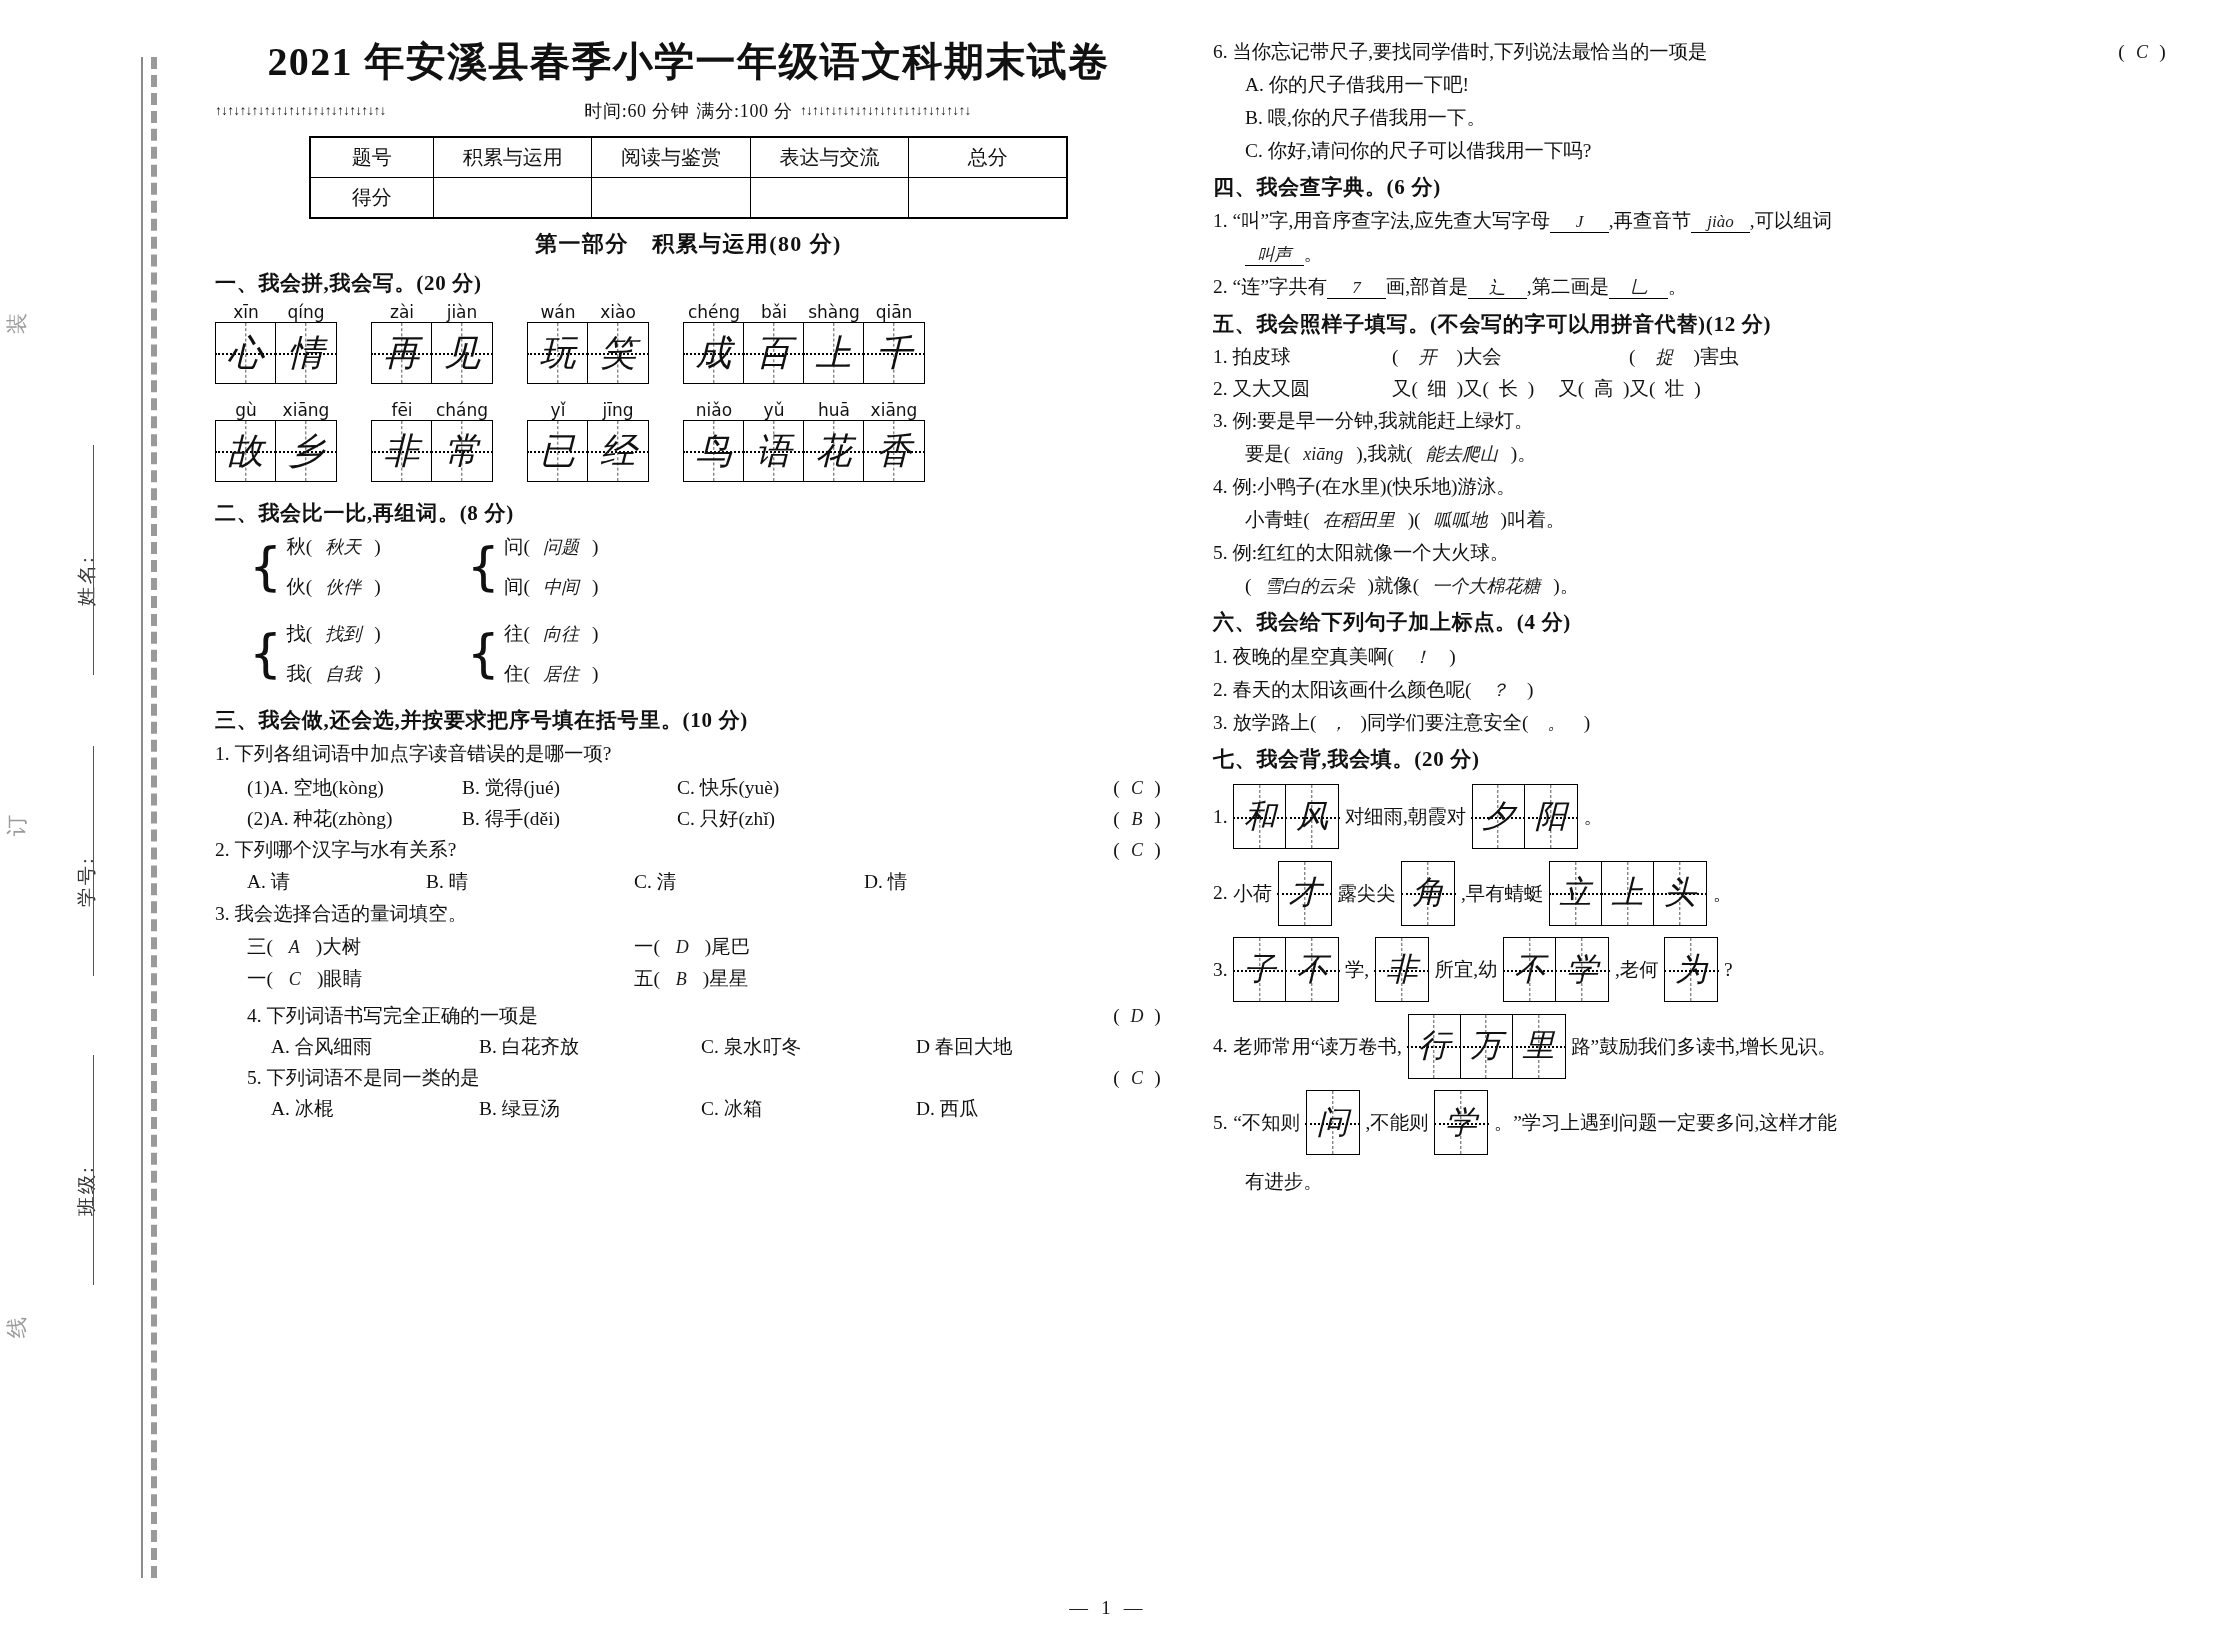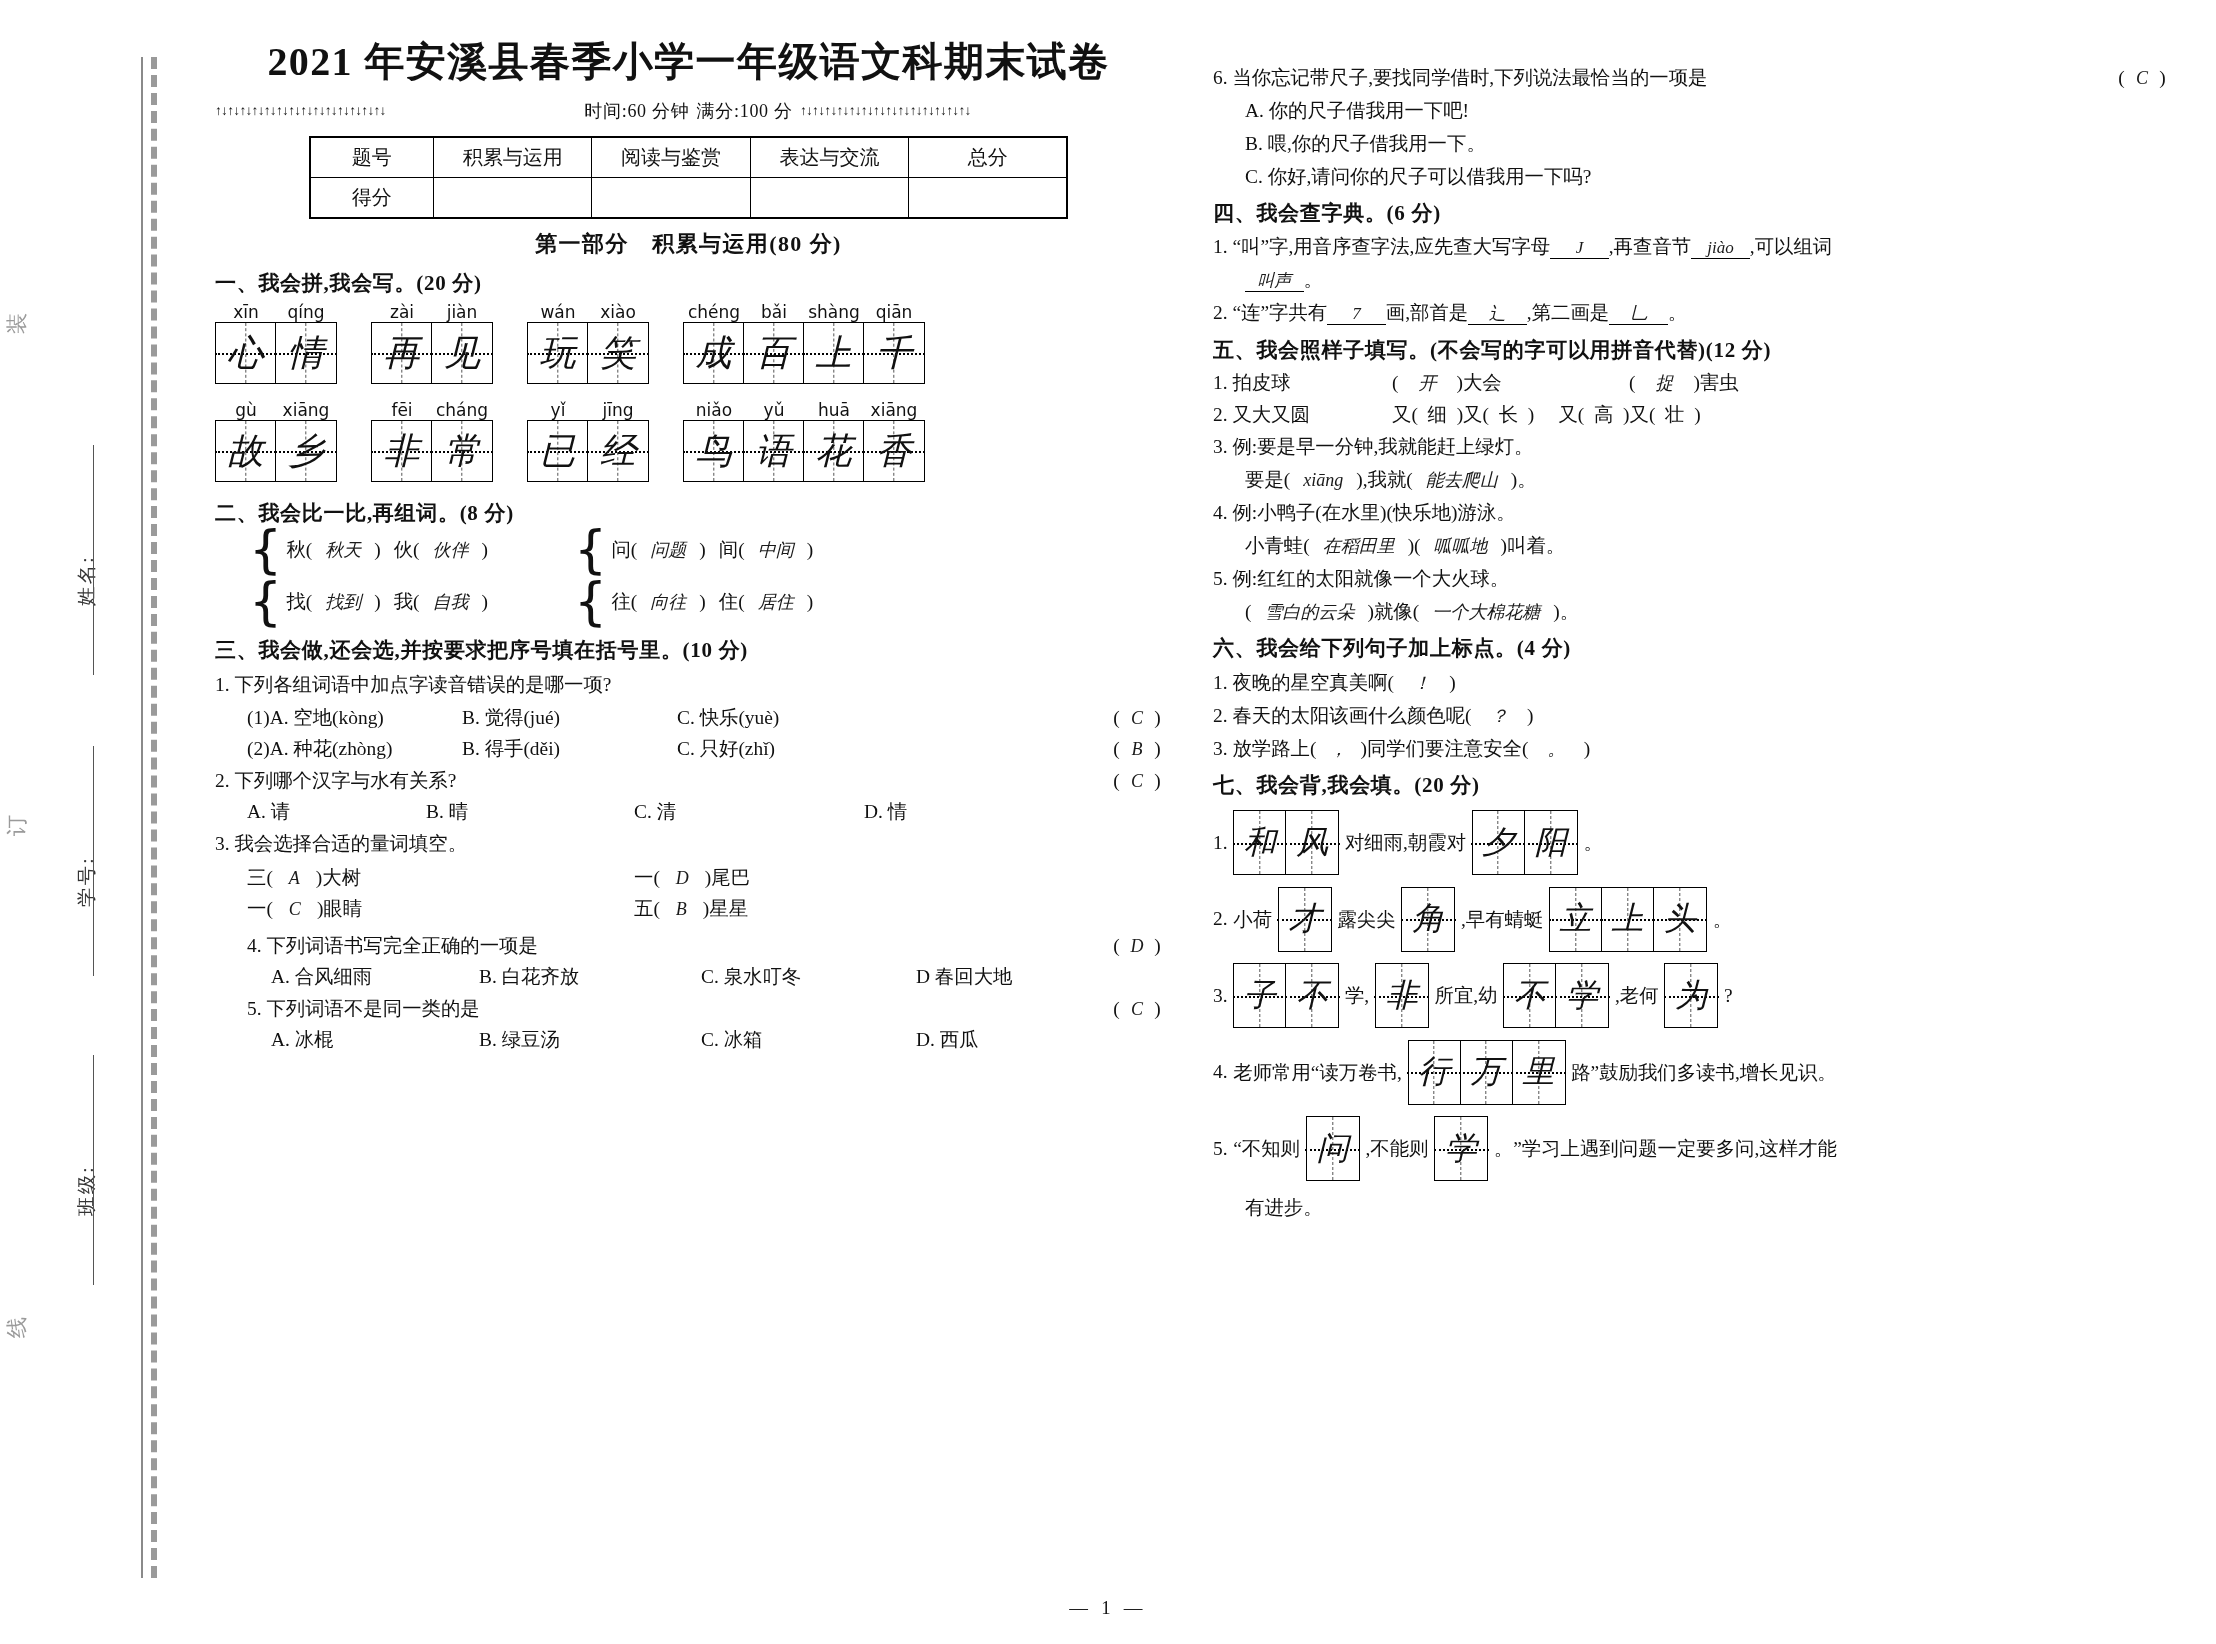--- a/index.html
+++ b/index.html
@@ -38,21 +38,21 @@
     color: #333;
     transform: rotate(-90deg); transform-origin: center center;
     white-space: nowrap;
   }
   .vline {
     position: absolute; left: 93px; width: 1.4px; background: #555;
   }
 
   
   .col-left  { position: absolute; left: 215px;  top: 34px; width: 947px; }
-  .col-right { position: absolute; left: 1213px; top: 60px; width: 954px; }
+  .col-right { position: absolute; left: 1213px; top: 34px; width: 954px; }
 
   .paper-title {
     font-size: 40px; font-weight: bold; text-align: center;
     letter-spacing: 1.4px; margin: 0 0 10px 0;
     font-family: "Liberation Serif", "DejaVu Serif", serif;
   }
   .subline {
     display: flex; align-items: center; justify-content: center;
     font-size: 18px; margin-bottom: 13px; gap: 7.2px;
   }
@@ -145,21 +145,21 @@
   .line7 { display: flex; align-items: center; font-size: 19.4px; margin: 11.5px 0; gap: 5.7px; flex-wrap: nowrap; }
   .line7 .lbl { flex: 0 0 auto; }
 
   
   .pairs { display: flex; gap: 86px; padding-left: 34px; }
   .paircol { display: flex; flex-direction: column; gap: 20px; }
   .pairgroup { display: flex; align-items: center; gap: 4.3px; }
   .brace {
     font-size: 52px; line-height: 0.62; font-family: "DejaVu Sans", sans-serif;
   }
-  .pairitems { display: flex; flex-direction: row; gap: 13px; font-size: 19.4px; }
+  .pairitems { display: flex; flex-direction: column; gap: 13px; font-size: 19.4px; }
   .pairitems .pi .hw { padding: 0 13px; }
 
   .footer-num {
     position: absolute; left: 0; right: 0; bottom: 26px;
     text-align: center; font-size: 18.7px; letter-spacing: 4.3px;
   }
 </style>
 </head>
 <body>
 

